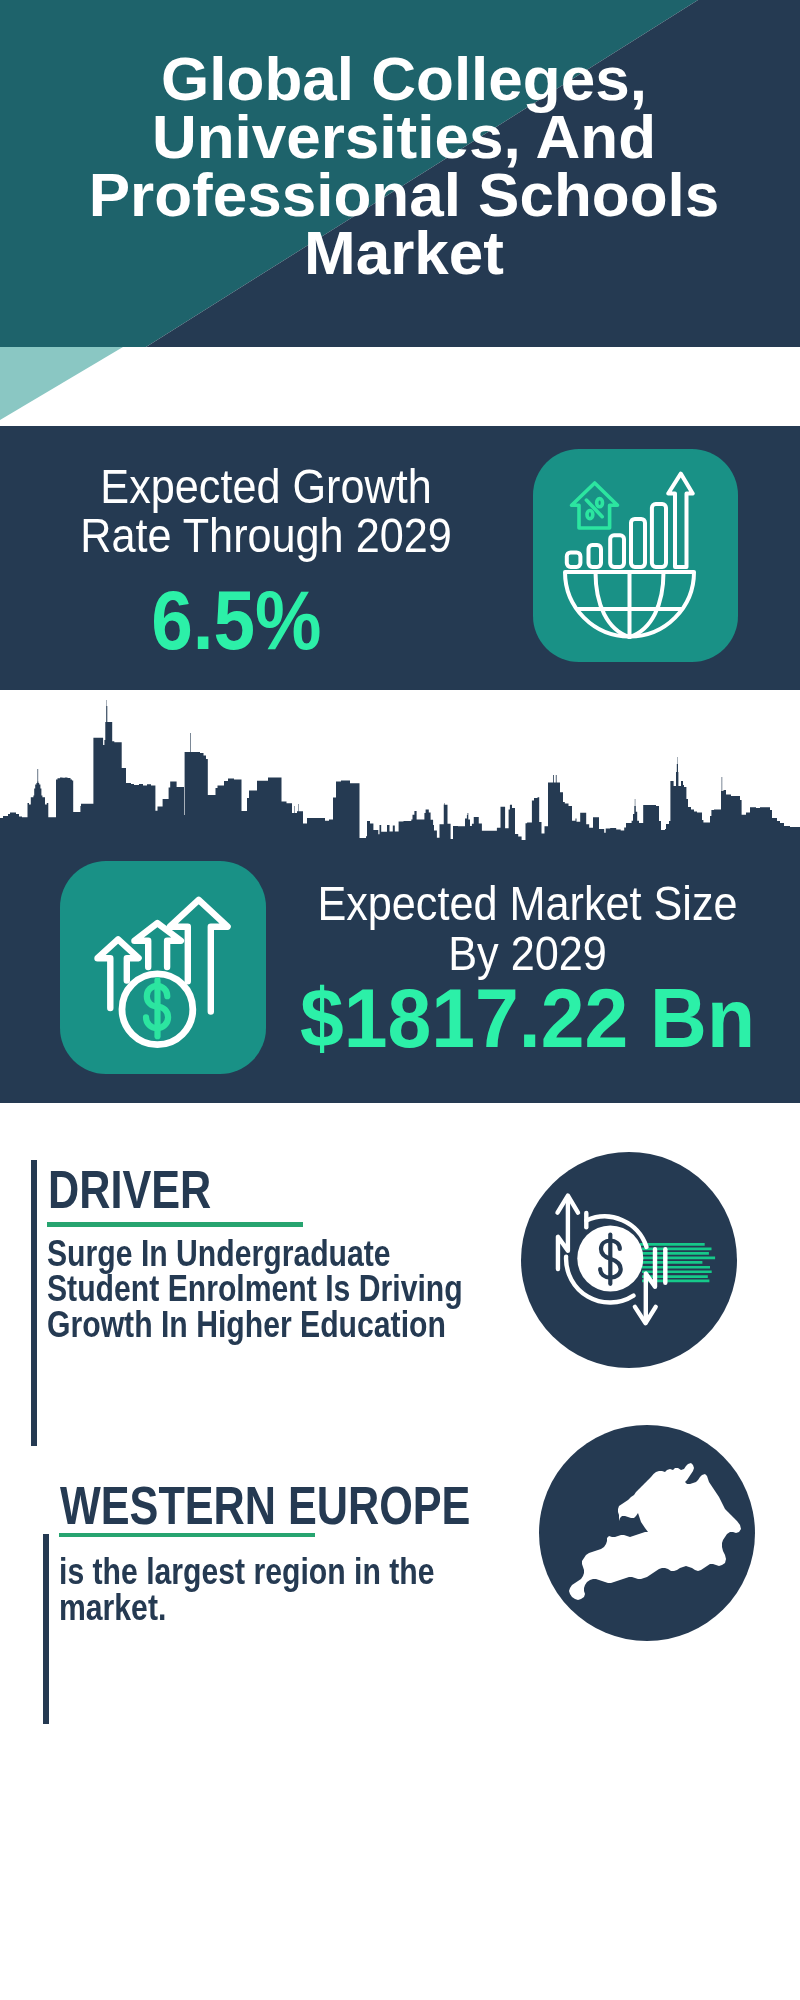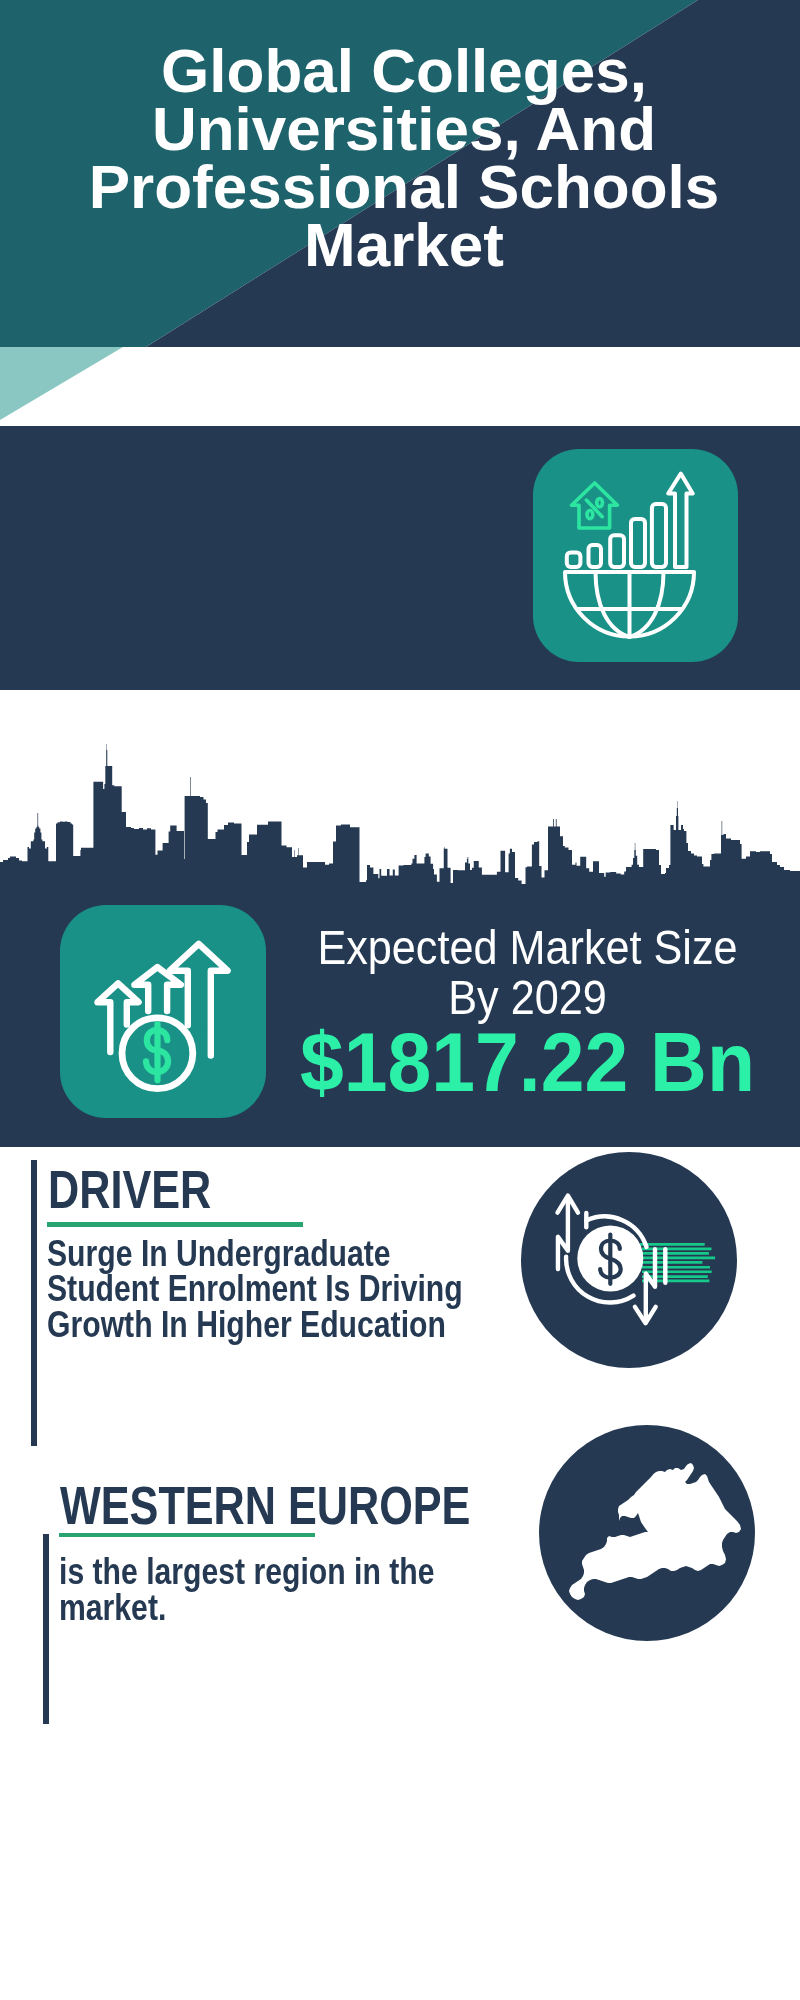--- a/index.html
+++ b/index.html
@@ -3,38 +3,38 @@
 <meta charset="utf-8">
 <title>Infographic</title>
 <style>
   html,body{margin:0;padding:0;}
   body{width:800px;height:2000px;background:#ffffff;font-family:"Liberation Sans",sans-serif;overflow:hidden;position:relative;}
   .page{position:absolute;left:0;top:0;width:800px;height:2000px;overflow:hidden;}
 
   
   .hero{position:absolute;left:0;top:0;width:800px;height:426px;}
   .hero-bg{position:absolute;left:0;top:0;width:800px;height:426px;}
-  .hero-title{position:absolute;left:34px;top:42px;width:740px;margin:0;
+  .hero-title{position:absolute;left:34px;top:50px;width:740px;margin:0;
     font-family:"Liberation Sans",sans-serif;font-weight:bold;font-size:62px;line-height:58px;
     color:#FFFFFF;text-align:center;letter-spacing:0px;}
 
   
   .growth{position:absolute;left:0;top:426px;width:800px;height:264px;background:#253A52;}
   .growth-text{position:absolute;left:16px;top:0;width:500px;text-align:center;}
   .gt-l1,.gt-l2{font-family:"Liberation Sans",sans-serif;font-weight:400;font-size:48px;
     line-height:49px;color:#FFFFFF;transform:scaleX(0.9);}
   .gt-l1{margin-top:36px;}
   .gt-val{font-family:"Liberation Sans",sans-serif;font-weight:bold;font-size:83px;line-height:83px;
     color:#2CF0A8;margin-top:19px;transform:scaleX(0.9) translateX(-33px);}
   .growth-icon{position:absolute;left:533px;top:23px;width:205px;height:213px;
     background:#199186;border-radius:46px;}
   .growth-icon svg{display:block;}
 
   
-  .skyband{position:absolute;left:0;top:690px;width:672px;height:420px;background:#FFFFFF;margin-top:44px;}
+  .skyband{position:absolute;left:0;top:690px;width:672px;height:420px;background:#FFFFFF;}
   .sky-svg{position:absolute;left:0;top:5px;display:block;}
   
   .msize{position:absolute;left:0;top:155px;width:800px;height:258px;background:#253A52;
     overflow:visible;}
   .msize-icon{position:absolute;left:60px;top:16px;width:206px;height:213px;
     background:#199186;border-radius:46px;}
   .msize-icon svg{display:block;}
   .msize-text{position:absolute;left:280px;top:0;width:495px;text-align:center;}
   .ms-l1,.ms-l2{font-family:"Liberation Sans",sans-serif;font-weight:400;font-size:48px;
     line-height:50px;color:#FFFFFF;transform:scaleX(0.9);}
@@ -76,20 +76,25 @@
     <svg class="hero-bg" viewBox="0 0 800 426" preserveAspectRatio="none">
       <rect x="0" y="0" width="800" height="426" fill="#FFFFFF"></rect>
       <polygon points="0,0 698,0 146,347 0,347" fill="#1E636B"></polygon>
       <polygon points="698,0 800,0 800,347 146,347" fill="#253A52"></polygon>
       <polygon points="0,347 123,347 0,420" fill="#8AC7C3"></polygon>
     </svg>
     <h1 class="hero-title">Global Colleges, Universities, And Professional Schools Market</h1>
   </div>
 
   <div class="growth">
+    <div class="growth-text">
+      <div class="gt-l1">Expected Growth</div>
+      <div class="gt-l2">Rate Through 2029</div>
+      <div class="gt-val">6.5%</div>
+    </div>
     <div class="growth-icon">
       <svg viewBox="0 0 205 213" width="205" height="213">
         <g fill="none" stroke="#FFFFFF" stroke-width="4" stroke-linecap="round" stroke-linejoin="round">
 
           <path d="M32 123 H161 A64.5 64.5 0 0 1 32 123 Z"></path>
           <path d="M96.5 123 V188"></path>
           <path d="M45 160 H148"></path>
           <path d="M62.5 123 C62.5 155 74 181 96.5 188"></path>
           <path d="M130.5 123 C130.5 155 119 181 96.5 188"></path>
 

